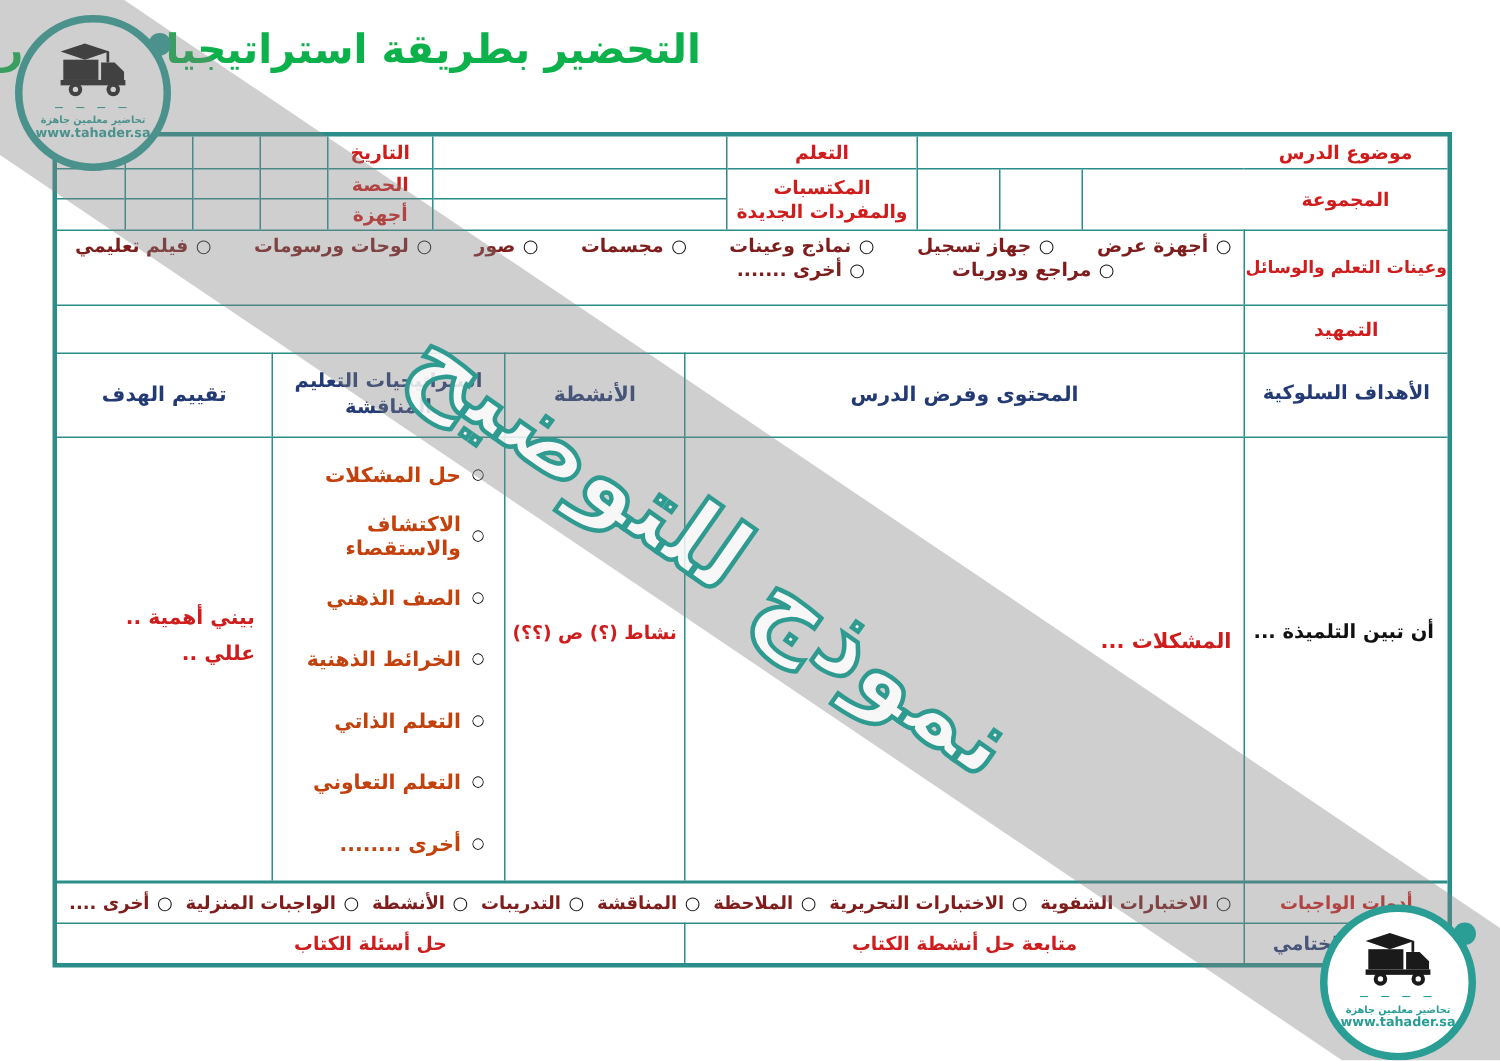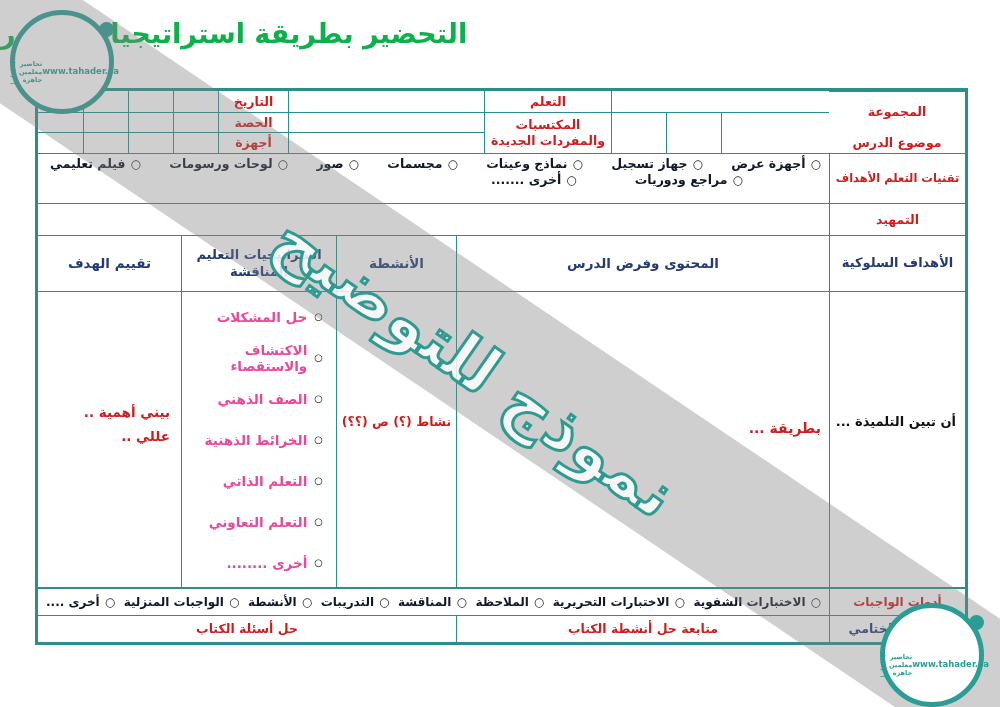--- a/index.html
+++ b/index.html
@@ -17,59 +17,59 @@
   .nT{border-top:none!important}.nL{border-left:none!important}
   .cg{box-sizing:border-box;border-left:1.5px solid #2b8e8a;display:flex;flex-direction:column;}
   .sub{box-sizing:border-box;border-top:1.5px solid #2b8e8a;display:flex;align-items:center;justify-content:center;}
   .red{color:#cf1d1d;font-weight:bold;}
   .navy{color:#243a75;font-weight:bold;}
   .blk{color:#111;font-weight:bold;}
   .lbl{font-size:12.5px;text-align:center;line-height:1.25;}
   .chk::before{content:"○";font-weight:normal;}
   .chk{margin-left:5px;font-size:12px;color:#111;}
   .chk.s{font-size:10px;margin-left:7px;}
-  .opt{white-space:nowrap;font-size:12.5px;font-weight:bold;color:#0f172a;}
+  .opt{white-space:nowrap;font-size:12.5px;font-weight:bold;color:#7f1d1d;}
   .techline1{display:flex;justify-content:space-between;padding:2px 8px 0 12px;width:100%;box-sizing:border-box;}
   .techline2{display:flex;gap:58px;padding:1px 86px 0 0;width:100%;box-sizing:border-box;}
   .bodycell{align-items:flex-start;justify-content:flex-start;flex-direction:column;}
   .strat{width:100%;text-align:right;padding:4px 13px 0 0;box-sizing:border-box;}
   .strat .it{height:41px;display:flex;align-items:center;justify-content:flex-start;
-             font-size:13.5px;font-weight:bold;color:#ec4899;}
+             font-size:13.5px;font-weight:bold;color:#c2410c;}
   .toolsline{display:flex;justify-content:space-between;padding:0 8px;width:100%;box-sizing:border-box;}
   .tools .opt{font-size:12px;}
   
   .wmband{position:absolute;left:-260px;top:295px;width:1520px;height:132px;
           background:rgba(128,128,128,.38);transform:rotate(34deg);transform-origin:center;z-index:5;pointer-events:none;}
   .wmtext{position:absolute;left:205px;top:328px;width:540px;text-align:center;z-index:6;direction:rtl;
           font-size:66px;font-weight:bold;color:rgba(255,255,255,.82);
           -webkit-text-stroke:3px #2f9b90;letter-spacing:2px;transform:rotate(35deg);pointer-events:none;}
   
   .logo{position:absolute;width:104px;height:104px;}
   .logo .ring{position:absolute;inset:0;border:5px solid #2a9d94;border-radius:50%;background:#fff;box-sizing:border-box;}
   .logo .dot{position:absolute;right:0;top:12px;width:15px;height:15px;border-radius:50%;background:#2a9d94;}
-  .logo .inner{position:absolute;inset:0;display:flex;flex-direction:row;align-items:center;padding-top:18px;box-sizing:border-box;}
+  .logo .inner{position:absolute;inset:0;display:flex;flex-direction:column;align-items:center;padding-top:18px;box-sizing:border-box;}
   .logo .dashes{font-size:6px;letter-spacing:3px;color:#2a9d94;font-weight:bold;margin-top:2px;}
   .logo .tag{font-size:6.5px;color:#2a9d94;font-weight:bold;margin-top:1px;direction:rtl;}
   .logo .url{font-size:8.5px;color:#2a9d94;font-weight:bold;}
   .logoTL{left:10px;top:10px;z-index:3;}
   .logoBR{left:880px;top:603px;z-index:8;}
 </style>
 </head>
 <body>
 
 <div class="page">
 
   <div class="title">التحضير بطريقة استراتيجيات الليزر</div>
 
   <div class="tbl">
 
     <div class="band" style="height:62px">
       <div class="cg nL nT" style="width:136px;border-left:1.5px solid #2b8e8a">
+        <div class="sub nT lbl red" style="height:21px">موضوع الدرس</div>
         <div class="sub lbl red" style="height:41px">المجموعة</div>
-        <div class="sub nT lbl red" style="height:21px">موضوع الدرس</div>
       </div>
       <div class="cg" style="width:218px">
         <div class="sub nT" style="height:21px"></div>
         <div class="sub" style="height:41px;flex-direction:row;align-items:stretch">
           <div class="c nT nL" style="width:25%;border-left:none"></div>
           <div class="c nT" style="width:25%"></div>
           <div class="c nT" style="width:25%"></div>
           <div class="c nT" style="width:25%;border-left:none"></div>
         </div>
       </div>
@@ -103,21 +103,21 @@
         <div class="sub" style="height:21px"></div>
       </div>
       <div class="cg" style="flex:1;border-left:none">
         <div class="sub nT" style="height:21px"></div>
         <div class="sub" style="height:20px"></div>
         <div class="sub" style="height:21px"></div>
       </div>
     </div>
 
     <div class="band" style="height:50px">
-      <div class="c lbl red" style="width:136px;font-size:11.5px">تقنيات التعلم الأهداف</div>
+      <div class="c lbl red" style="width:136px;font-size:11.5px">وعينات التعلم والوسائل</div>
       <div class="c nL bodycell" style="flex:1;border-left:none">
         <div class="techline1">
           <span class="opt"><span class="chk"></span><span>أجهزة عرض</span></span>
           <span class="opt"><span class="chk"></span><span>جهاز تسجيل</span></span>
           <span class="opt"><span class="chk"></span><span>نماذج وعينات</span></span>
           <span class="opt"><span class="chk"></span><span>مجسمات</span></span>
           <span class="opt"><span class="chk"></span><span>صور</span></span>
           <span class="opt"><span class="chk"></span><span>لوحات ورسومات</span></span>
           <span class="opt"><span class="chk"></span><span>فيلم تعليمي</span></span>
         </div>
@@ -139,21 +139,21 @@
       <div class="c lbl navy" style="width:120px;font-size:13.5px">الأنشطة</div>
       <div class="c lbl navy" style="width:155px;font-size:13px;padding:0 14px">استراتيجيات التعليم المناقشة</div>
       <div class="c nL lbl navy" style="flex:1;border-left:none;font-size:13.5px">تقييم الهدف</div>
     </div>
 
     <div class="band" style="height:296px">
       <div class="c bodycell" style="width:136px">
         <div class="blk" style="padding:122px 9px 0 0;font-size:13px;width:100%;box-sizing:border-box;text-align:right">أن تبين التلميذة ...</div>
       </div>
       <div class="c bodycell" style="width:373px">
-        <div class="red" style="padding:128px 8px 0 0;font-size:14px;width:100%;box-sizing:border-box;text-align:right">بطريقة ...</div>
+        <div class="red" style="padding:128px 8px 0 0;font-size:14px;width:100%;box-sizing:border-box;text-align:right">المشكلات ...</div>
       </div>
       <div class="c bodycell" style="width:120px">
         <div class="red" style="padding:122px 0 0 0;font-size:12.5px;width:100%;text-align:center">نشاط (؟) ص (؟؟)</div>
       </div>
       <div class="c bodycell" style="width:155px">
         <div class="strat">
           <div class="it">
               <span class="chk s"></span>
               <span>حل المشكلات</span>
             </div>

